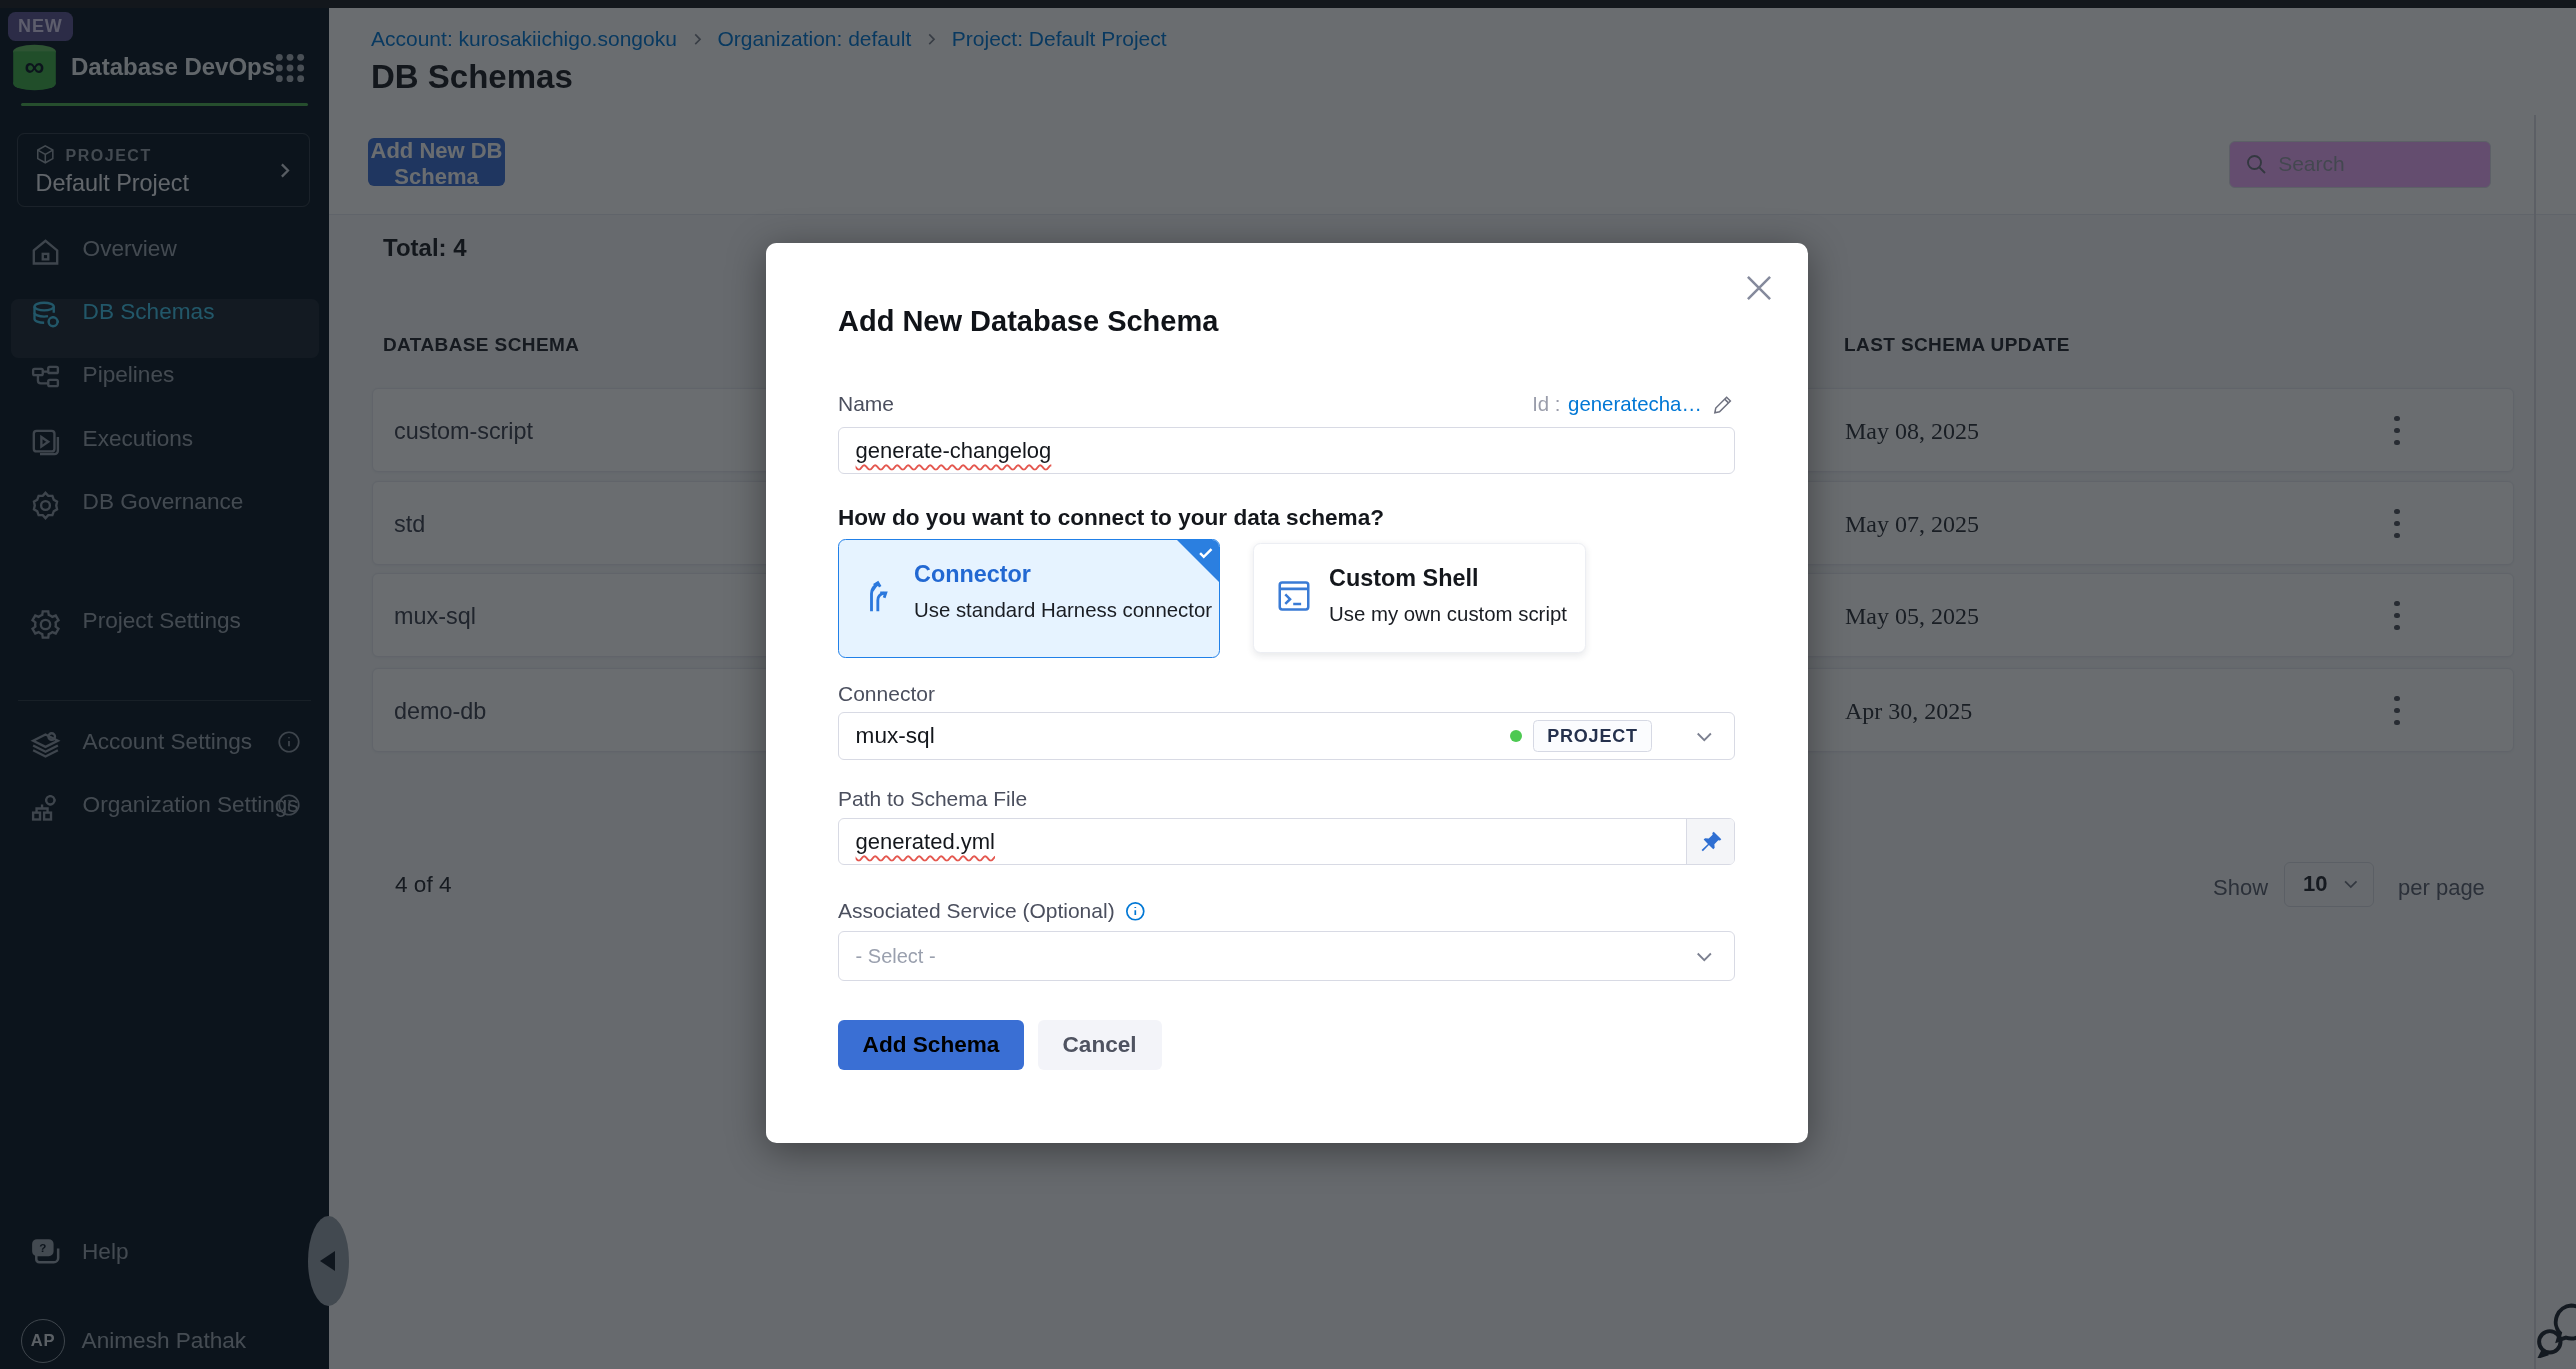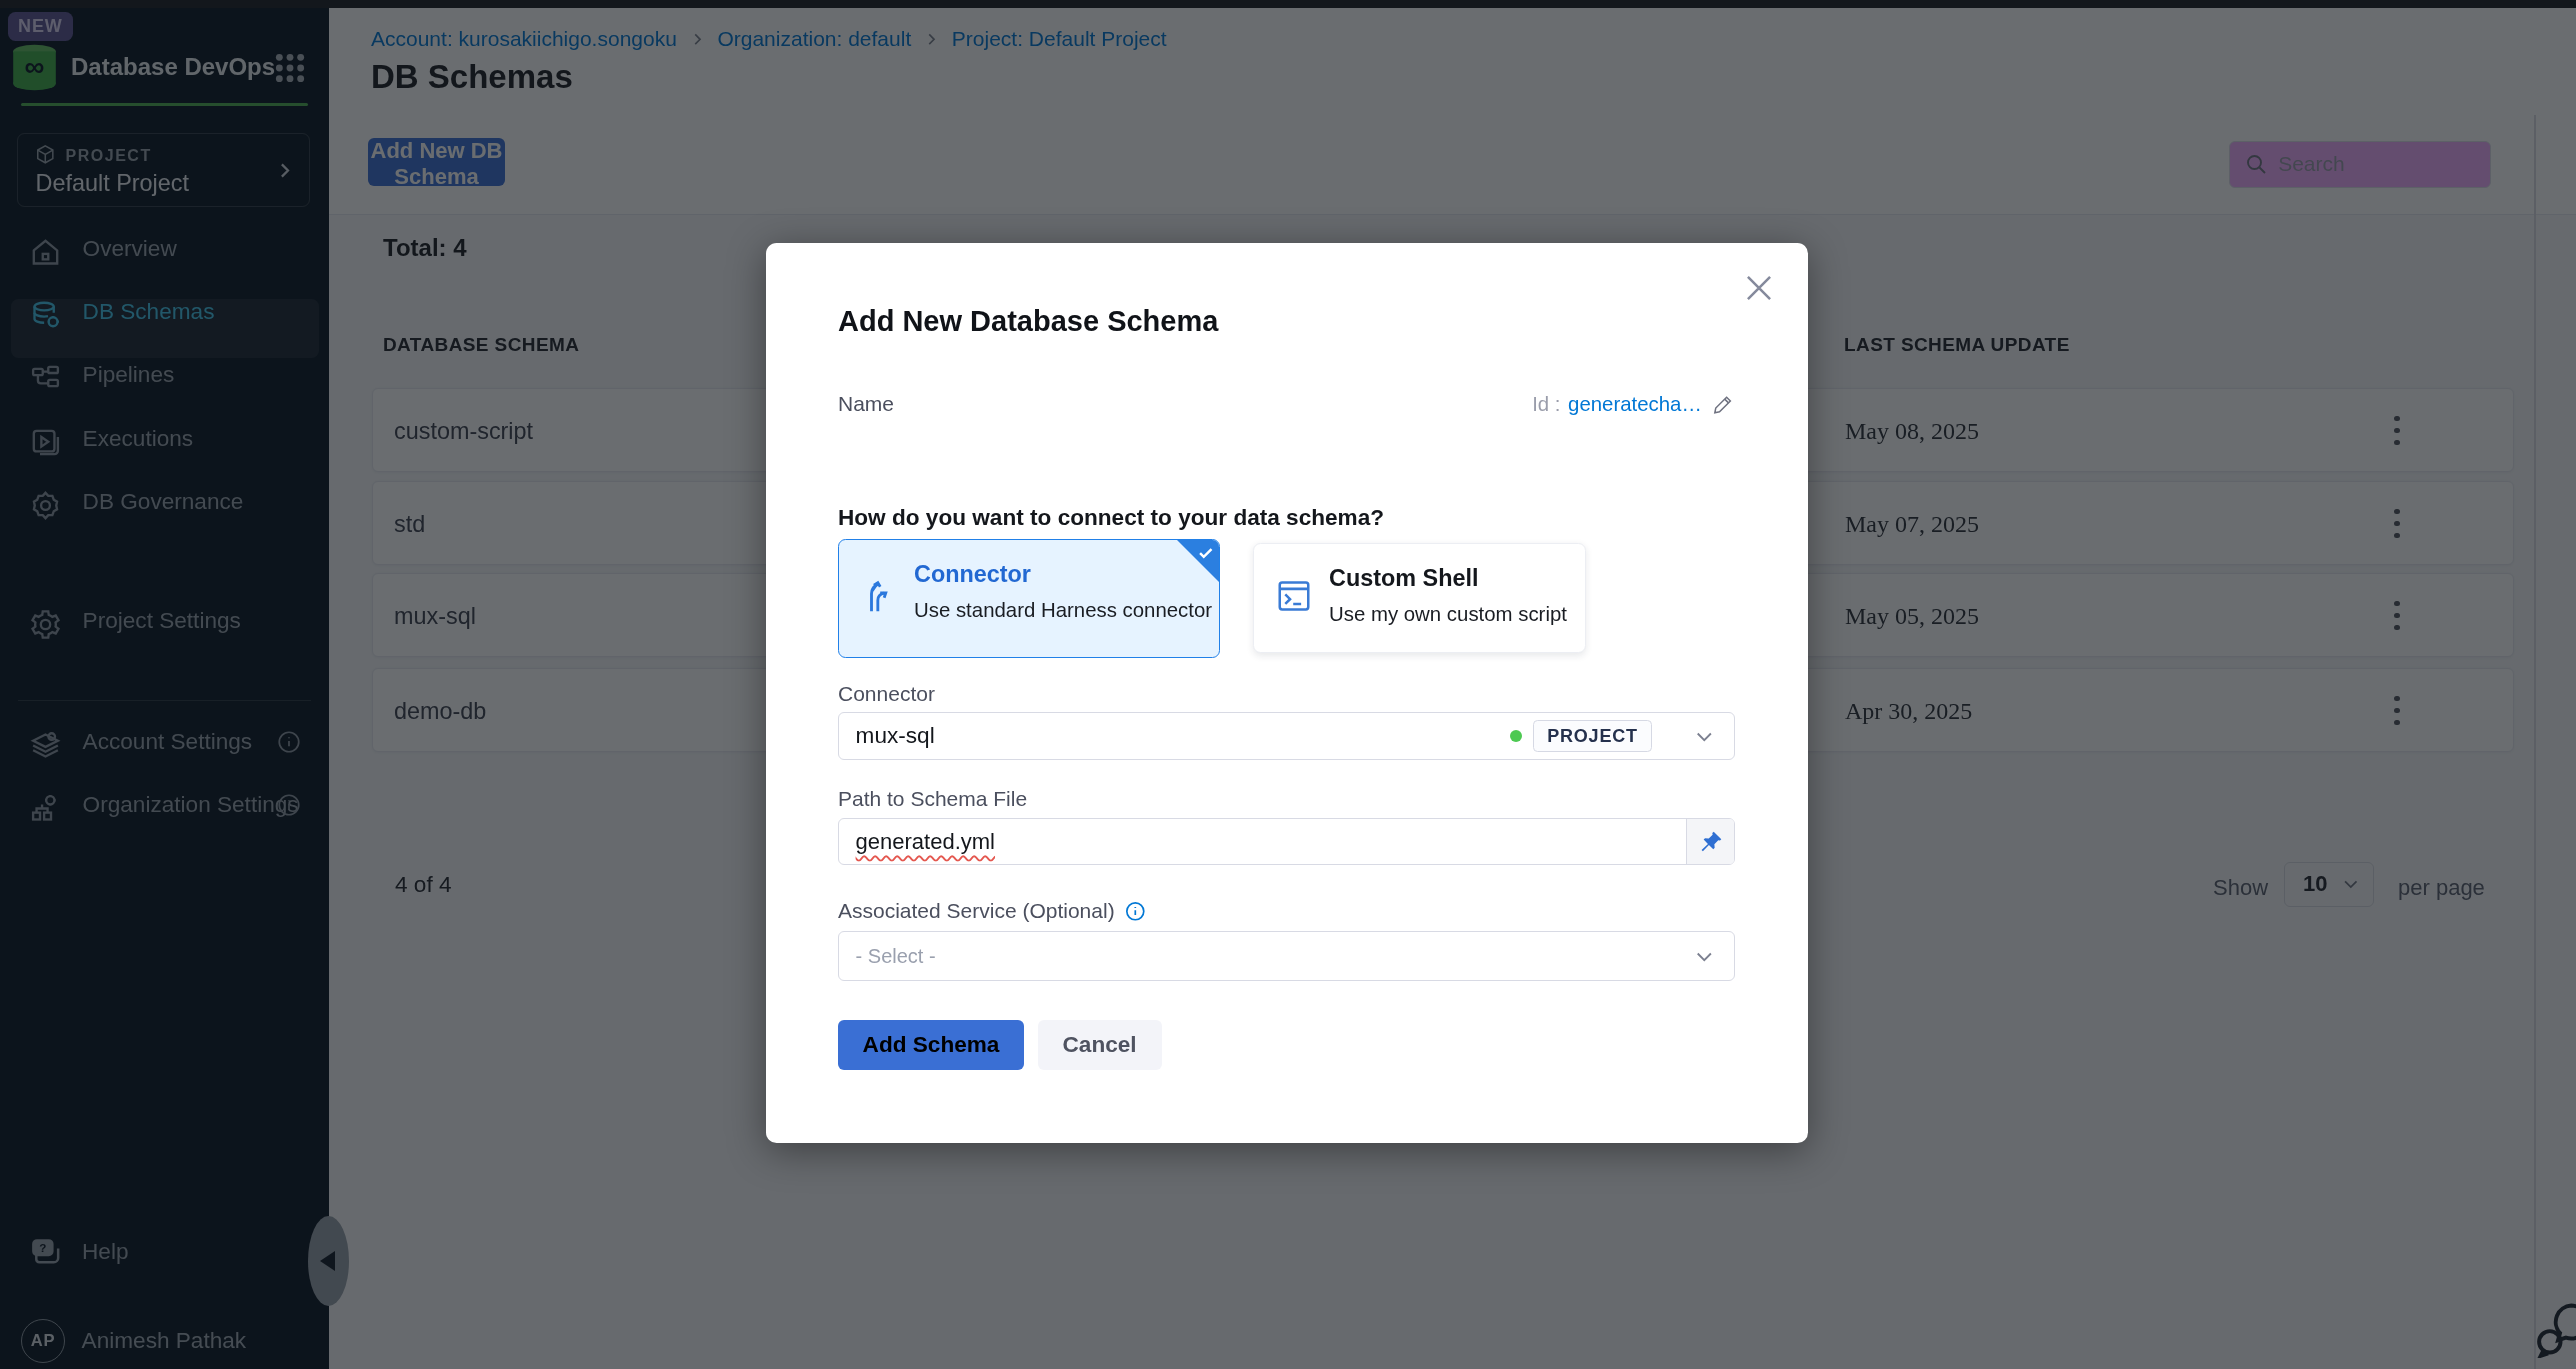--- a/index.html
+++ b/index.html
@@ -447,20 +447,23 @@
         <span class="id-prefix">Id :</span>
         <span class="id-link">generatecha…</span>
         <span class="pencil">
           <svg viewBox="0 0 24 24" fill="none" stroke="currentColor" stroke-width="1.6">
               <path d="M15.5 4.5l4 4L8 20l-5 1 1-5L15.5 4.5z"></path>
               <path d="M13.5 6.5l4 4"></path>
             </svg>
         </span>
       </span>
     </div>
+    <div class="tinput name-input">
+      <span class="tval squiggle">generate-changelog</span>
+    </div>
 
     <div class="question">How do you want to connect to your data schema?</div>
 
     <div class="opt-card selected">
       <span class="opt-icon">
         <svg viewBox="0 0 24 24" fill="none" stroke="currentColor" stroke-width="1.8">
             <path d="M6 21V10c0-3 1.5-5 4-6M10 21v-7c0-2.5 1.5-4 4-4.5"></path>
             <path d="M7.5 4.5L10 3l1.5 2.5M11.5 9.5H15l-1 3"></path>
             <path d="M10 3L6.5 8"></path>
           </svg>

